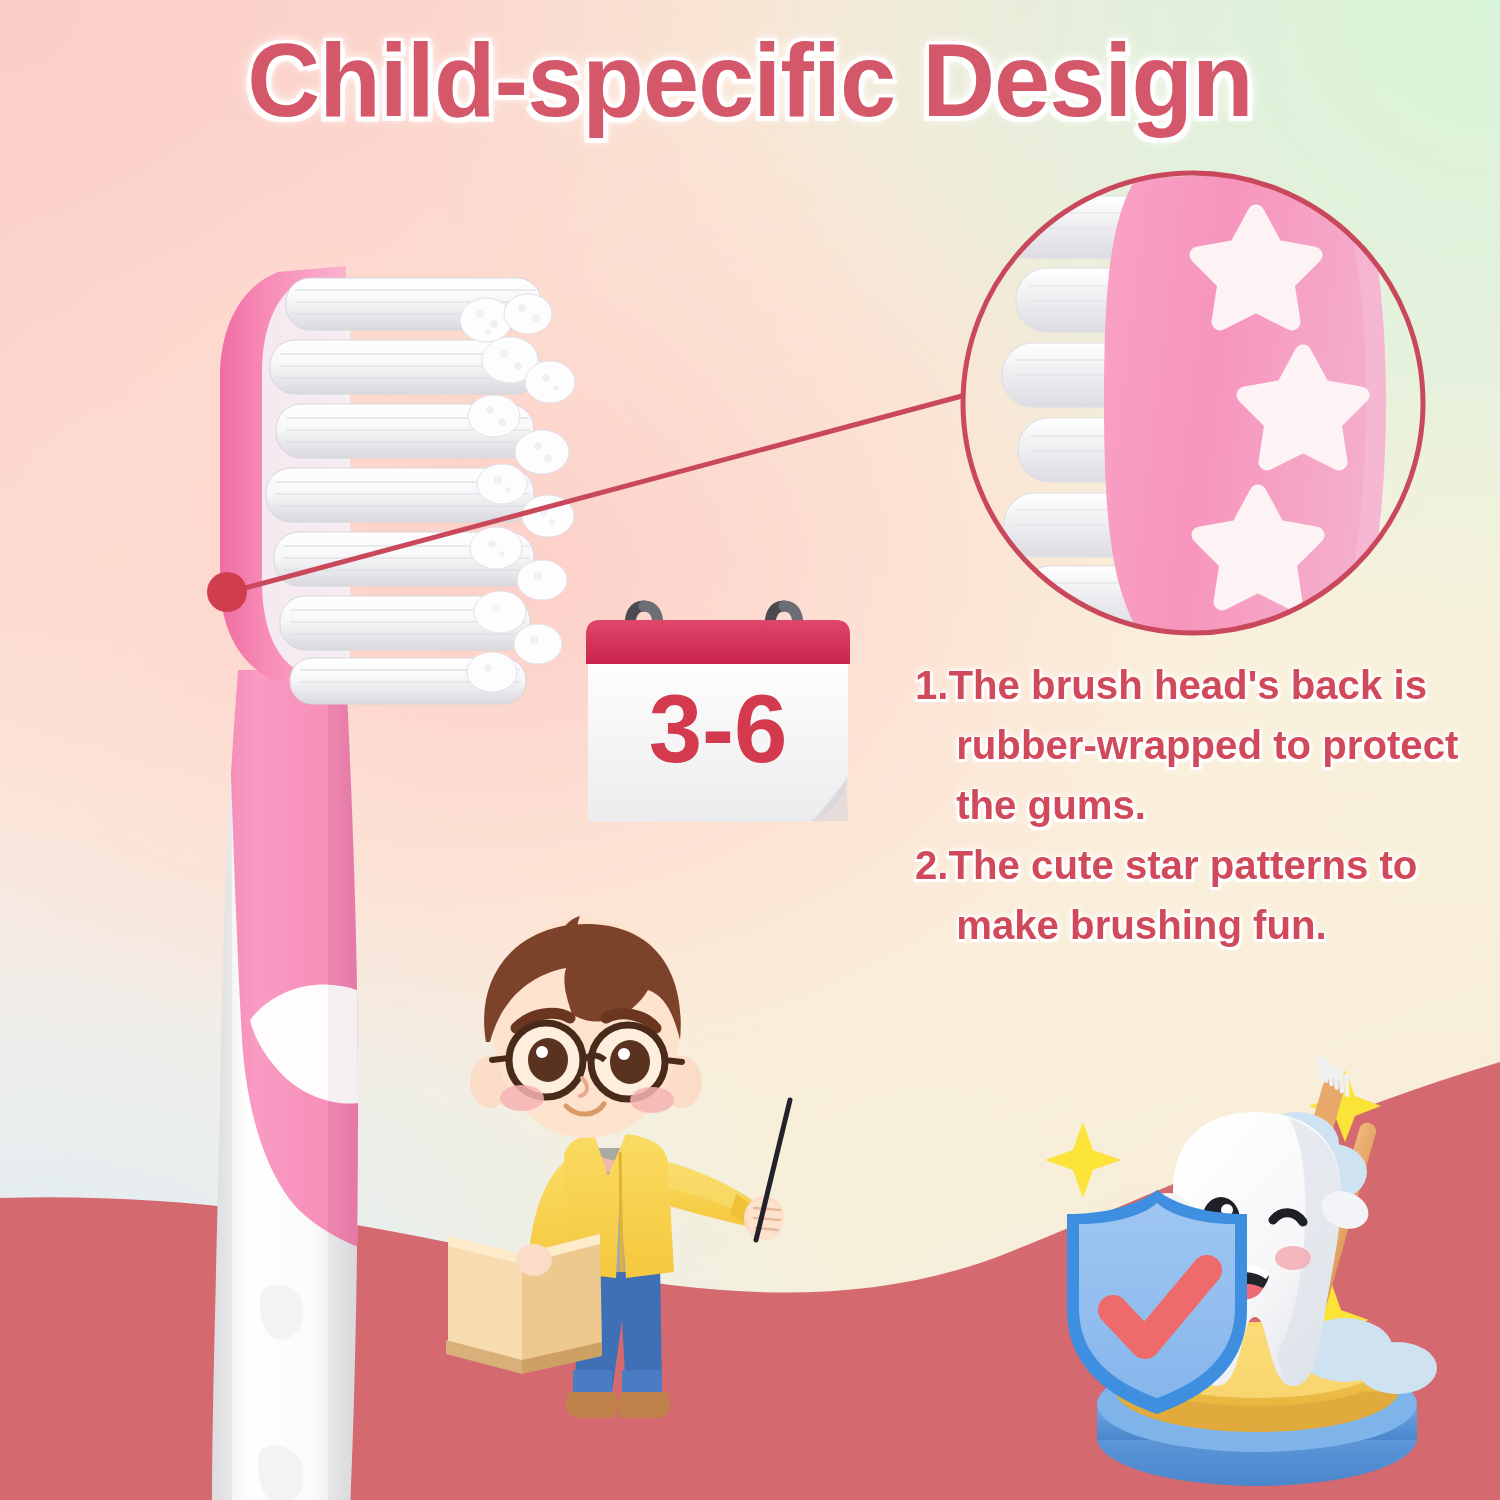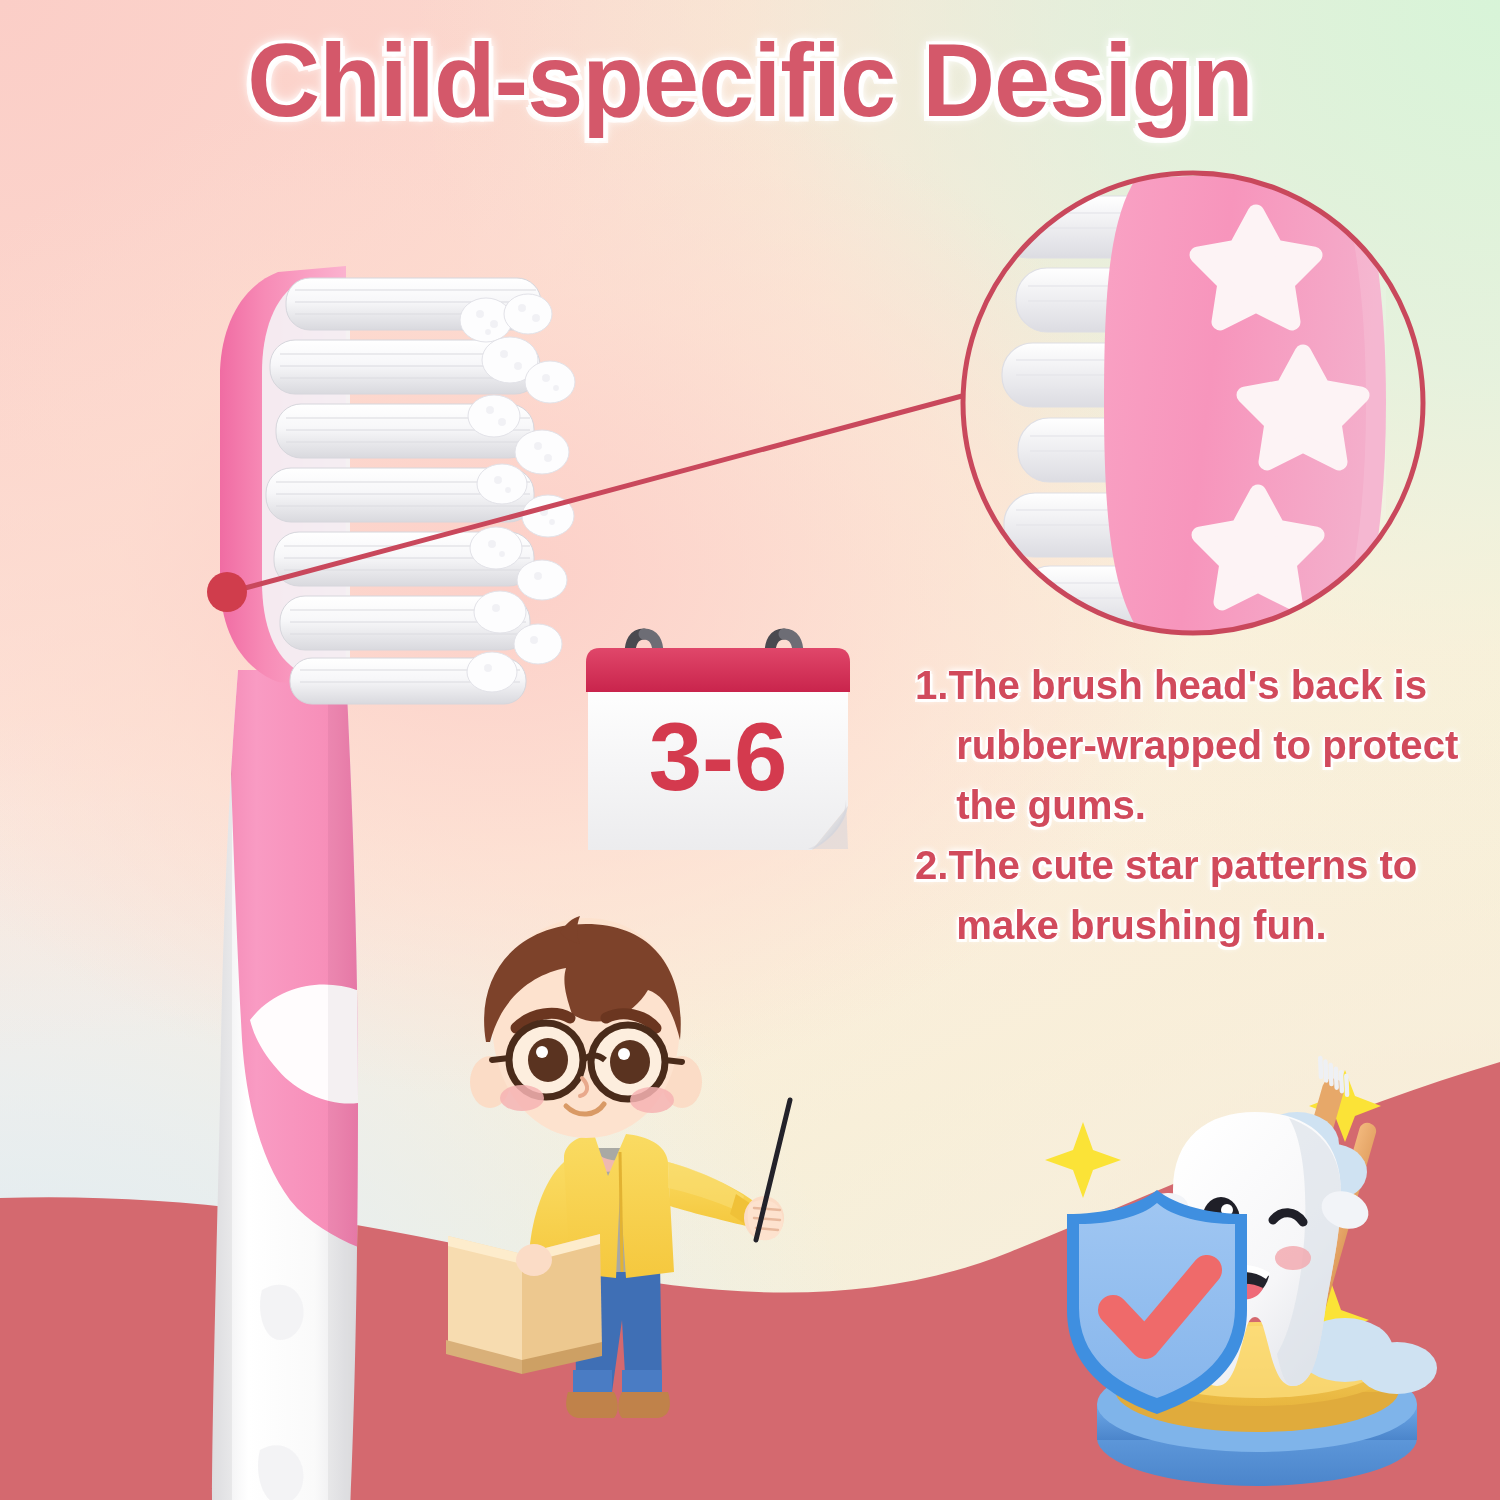--- a/index.html
+++ b/index.html
@@ -45,21 +45,21 @@
   .note-line{
     font-size:41px;line-height:60px;font-weight:700;
     color:#d14a5c;white-space:nowrap;
     transform:scaleX(.98);transform-origin:left center;
     text-shadow:0 0 7px #fff,0 0 7px #fff,1.5px 0 0 #fff,-1.5px 0 0 #fff,0 1.5px 0 #fff,0 -1.5px 0 #fff,
                 2.5px 2.5px 0 rgba(255,255,255,.9),-2.5px 2.5px 0 rgba(255,255,255,.9);
   }
   .note-line.indent{padding-left:42px;}
 
   
-  .calendar{position:absolute;left:578px;top:628px;width:280px;height:245px;}
+  .calendar{position:absolute;left:578px;top:600px;width:280px;height:245px;}
 
   
   .magnifier{position:absolute;left:958px;top:168px;width:470px;height:470px;}
 
   
   .leader{position:absolute;left:200px;top:370px;width:790px;height:250px;}
 
   
   .brush{position:absolute;left:150px;top:240px;width:430px;height:1270px;}
 

